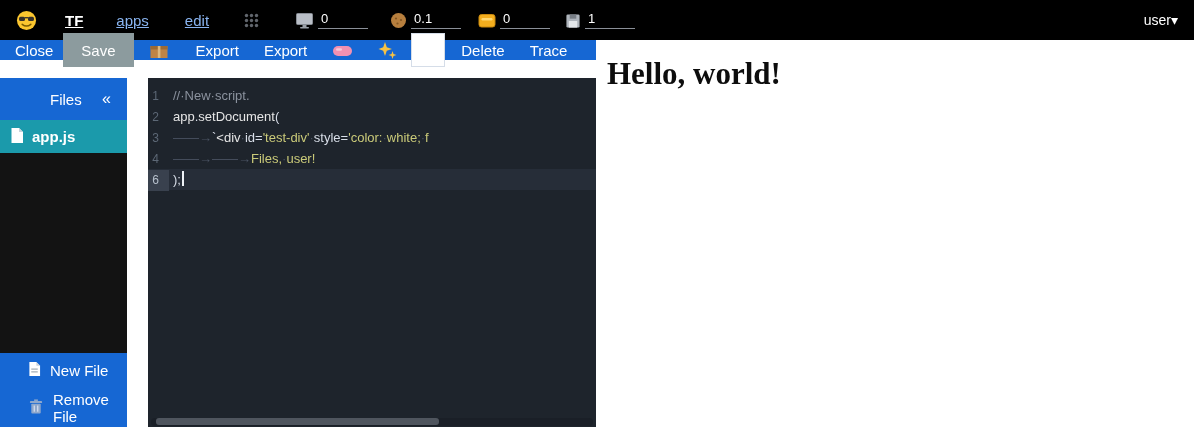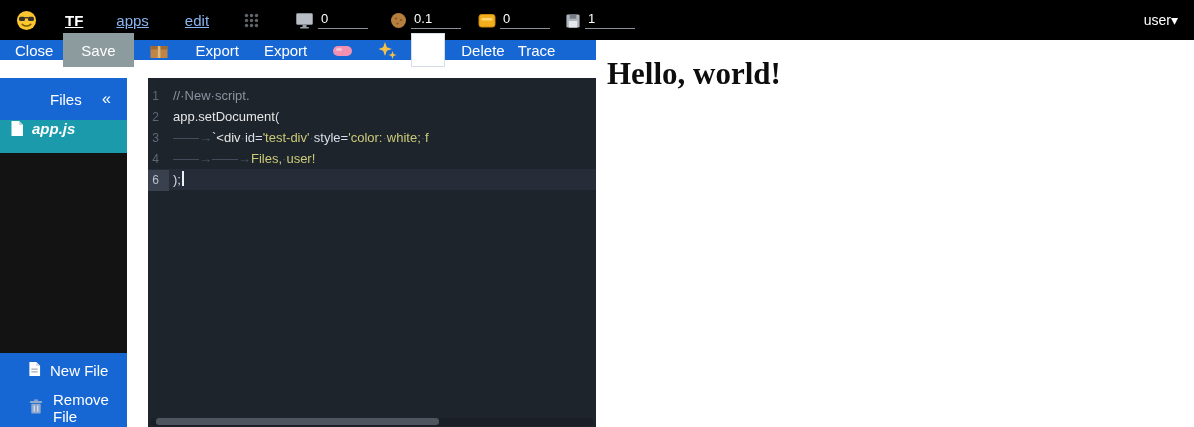--- a/index.html
+++ b/index.html
@@ -43,22 +43,22 @@
 
   
   .sidebar {
     position:absolute; top:78px; left:0; width:127px; height:349px;
     background:#131313; display:flex; flex-direction:column;
   }
   .files-header { background:#1667d3; height:42px; display:flex; align-items:center; color:#fff; font-size:15px; flex:none; }
   .files-title { margin-left:50px; }
   .collapse { margin-left:auto; margin-right:16px; font-size:16px; cursor:pointer; }
   .file-item {
-    height:33px; display:flex; align-items:flex-start; gap:8px; padding-left:10px;
-    color:#fff; font-size:15px; font-weight:700; cursor:pointer; flex:none;font-style:italic;
+    height:33px; display:flex; align-items:center; gap:8px; padding-left:10px;
+    color:#fff; font-size:15px; font-weight:700; cursor:pointer; flex:none;
   }
   .file-item.selected { background:#1b9aab; }
   .sb-spacer { flex:1; }
   .sb-action {
     background:#1667d3; display:flex; align-items:center; gap:9px;
     padding-left:28px; color:#fff; font-size:15px; cursor:pointer; flex:none;
   }
   .sb-action.newfile { height:35px; }
   .sb-action.removefile { height:39px; }
 
@@ -197,21 +197,21 @@
     </svg>
   </span>
   <span class="tico" style="margin-left:25px">
     <svg width="19" height="19" viewBox="0 0 19 19">
       <path d="M7 1 L8.8 6.2 L14 8 L8.8 9.8 L7 15 L5.2 9.8 L0.5 8 L5.2 6.2 Z" fill="#f6c244"></path>
       <path d="M14.5 10 L15.5 13 L18.5 14 L15.5 15 L14.5 18 L13.5 15 L10.5 14 L13.5 13 Z" fill="#f6c244"></path>
     </svg>
   </span>
   <span class="blank-btn" style="margin-left:14px"></span>
   <span class="tbtn" style="margin-left:16px">Delete</span>
-  <span class="tbtn" style="margin-left:13px">Trace</span>
+  <span class="tbtn" style="margin-left:25px">Trace</span>
 </div>
 
 <aside class="sidebar">
   <div class="files-header">
     <span class="files-title">Files</span>
     <span class="collapse">«</span>
   </div>
   <div class="file-item selected">
     <span>
       <svg width="14" height="17" viewBox="0 0 14 17">

